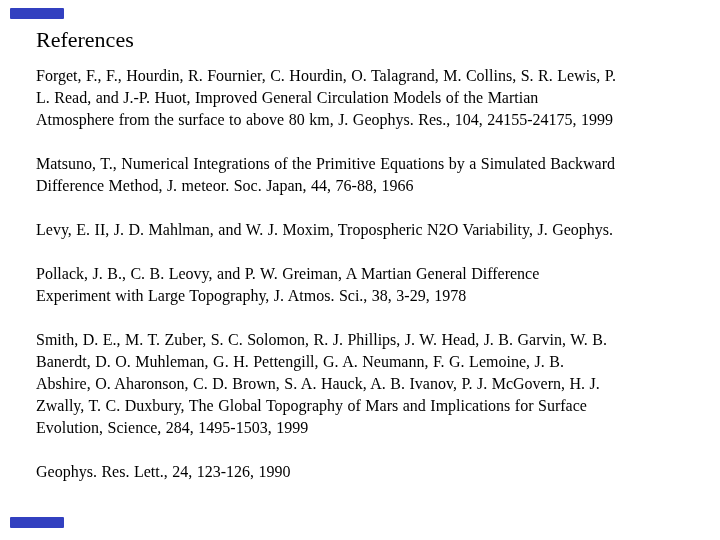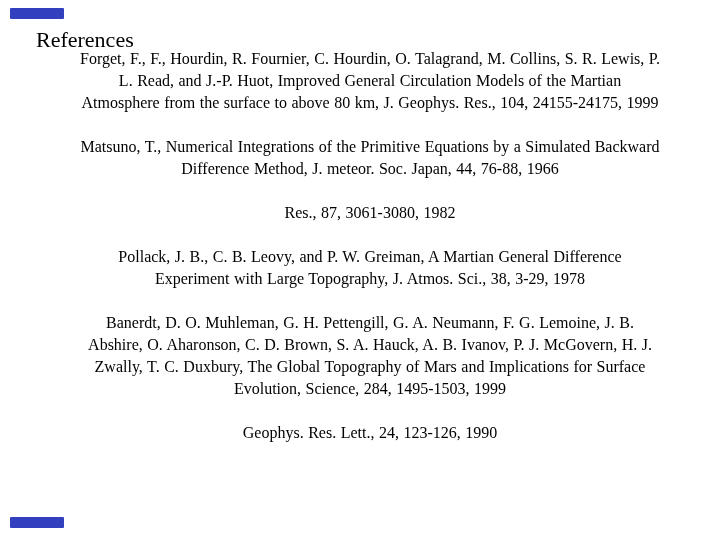--- a/index.html
+++ b/index.html
@@ -35,23 +35,22 @@
     top: 27px;
     margin: 0;
     font-size: 22px;
     font-weight: normal;
     line-height: 26px;
     white-space: nowrap;
   }
   .refs {
     position: absolute;
     left: 36px;
-    top: 48px;
+    top: 65px;
     width: 668px;
-    text-align: center;
   }
   .ref {
     margin: 0 0 22px 0;
     padding: 0;
   }
   .ln {
     display: block;
     font-size: 16px;
     line-height: 22px;
     white-space: nowrap;
@@ -75,29 +74,30 @@
       <span class="ln">L. Read, and J.-P. Huot, Improved General Circulation Models of the Martian</span>
       <span class="ln">Atmosphere from the surface to above 80 km, J. Geophys. Res., 104, 24155-24175, 1999</span>
     </p>
 
     <p class="ref">
       <span class="ln">Matsuno, T., Numerical Integrations of the Primitive Equations by a Simulated Backward</span>
       <span class="ln">Difference Method, J. meteor. Soc. Japan, 44, 76-88, 1966</span>
     </p>
 
     <p class="ref">
-      <span class="ln">Res., 87, 3061-3080, 1982</span>
+      <span class="ln">Levy, E. II, J. D. Mahlman, and W. J. Moxim, Tropospheric N2O Variability, J. Geophys.</span>
     </p>
 
     <p class="ref">
       <span class="ln">Pollack, J. B., C. B. Leovy, and P. W. Greiman, A Martian General Difference</span>
       <span class="ln">Experiment with Large Topography, J. Atmos. Sci., 38, 3-29, 1978</span>
     </p>
 
     <p class="ref">
+      <span class="ln">Smith, D. E., M. T. Zuber, S. C. Solomon, R. J. Phillips, J. W. Head, J. B. Garvin, W. B.</span>
       <span class="ln">Banerdt, D. O. Muhleman, G. H. Pettengill, G. A. Neumann, F. G. Lemoine, J. B.</span>
       <span class="ln">Abshire, O. Aharonson, C. D. Brown, S. A. Hauck, A. B. Ivanov, P. J. McGovern, H. J.</span>
       <span class="ln">Zwally, T. C. Duxbury, The Global Topography of Mars and Implications for Surface</span>
       <span class="ln">Evolution, Science, 284, 1495-1503, 1999</span>
     </p>
 
     <p class="ref">
       <span class="ln">Geophys. Res. Lett., 24, 123-126, 1990</span>
     </p>
 

